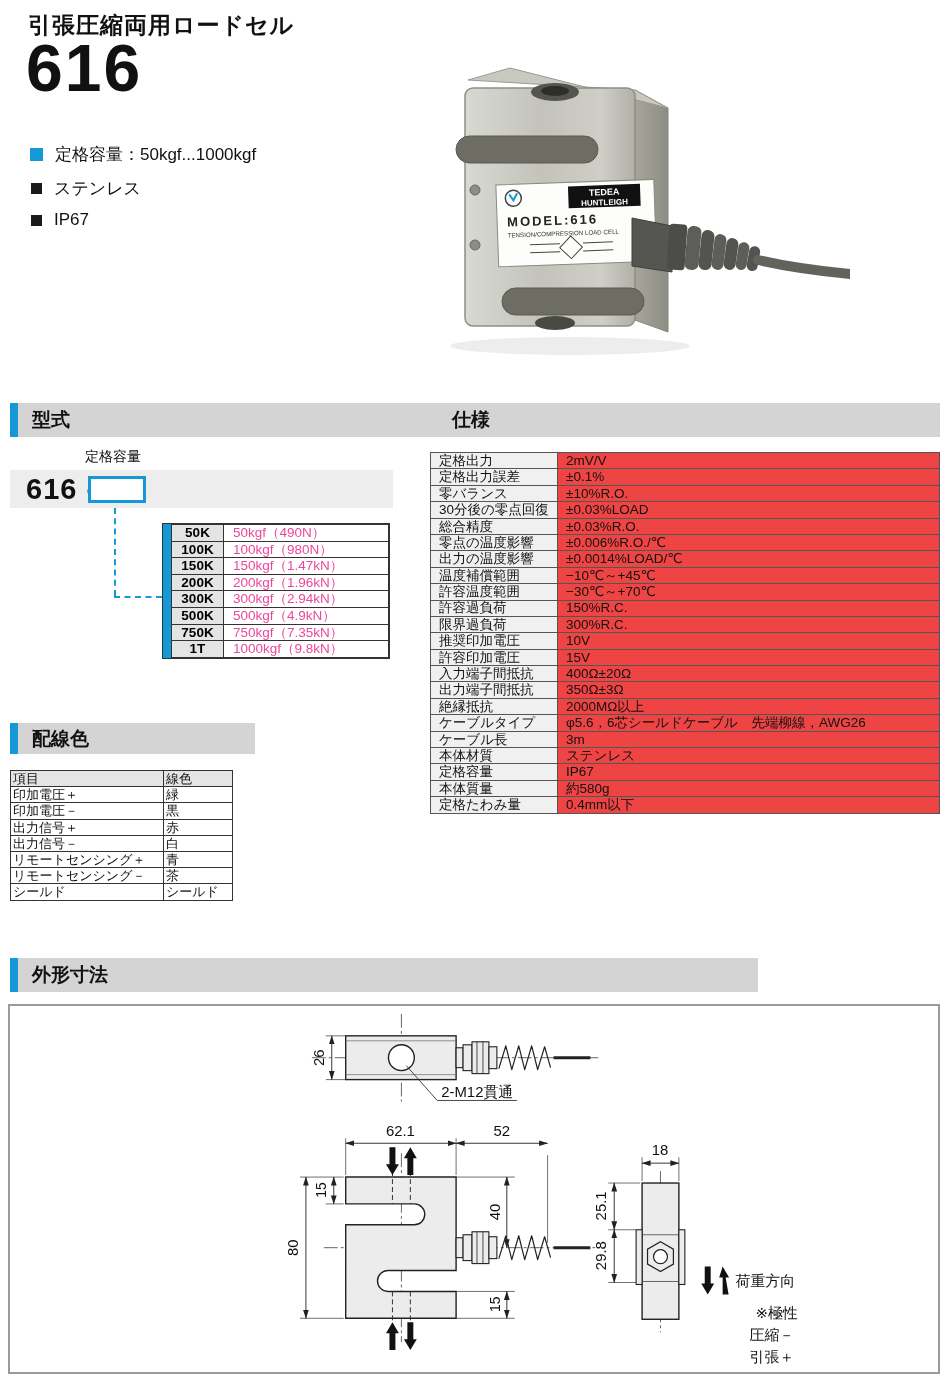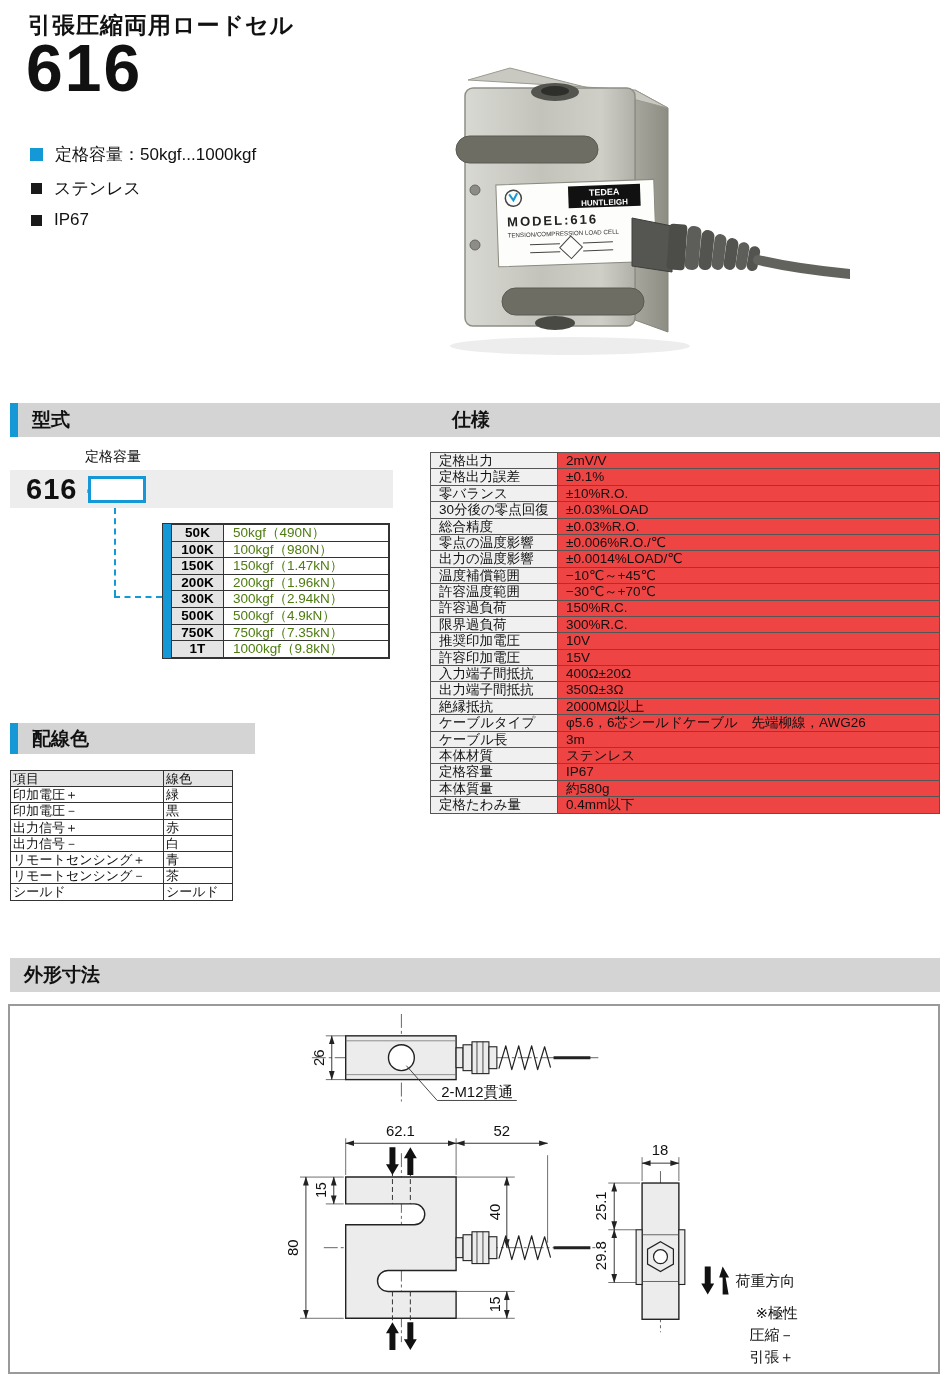--- a/index.html
+++ b/index.html
@@ -29,21 +29,21 @@
   .model-prefix { position:absolute; left:16px; top:0; font-size:29px; font-weight:800; line-height:38px; letter-spacing:1px; }
   .code-box { position:absolute; left:78px; top:6px; width:58px; height:27px; background:#fff; border:3px solid #1499d6; }
   .conn-v { position:absolute; left:114px; top:508px; height:88px; border-left:2px dashed #1499d6; }
   .conn-h { position:absolute; left:114px; top:596px; width:48px; border-top:2px dashed #1499d6; }
 
   .cap-wrap { position:absolute; left:162px; top:523px; width:228px; display:flex; border:1px solid #333; }
   .cap-wrap .bluebar { width:8px; background:#1499d6; flex:0 0 8px; }
   table.cap { flex:1; border-collapse:collapse; }
   table.cap td { border:1px solid #333; height:16.6px; font-size:13.5px; line-height:1; padding:0 4px; }
   table.cap td.col0 { width:52px; text-align:center; font-weight:bold; color:#000000; background:#e4e4e4; }
-  table.cap td.col1 { padding-left:9px; color:#4d7c0f; }
+  table.cap td.col1 { padding-left:9px; color:#ec4899; }
 
   
   table.wire { position:absolute; left:10px; top:770px; width:223px; border-collapse:collapse; }
   table.wire th, table.wire td { border:1px solid #333; height:16.2px; font-size:13px; font-weight:normal; text-align:left; line-height:1; padding:0 2px; }
   table.wire th { background:#e4e4e4; }
   table.wire .col0, table.wire th:first-child { width:153px; }
 
   
   table.spec { position:absolute; left:430px; top:452px; width:510px; border-collapse:collapse; }
   table.spec td { border:1px solid #555; height:16.4px; font-size:13.5px; line-height:1; padding:0 8px; white-space:nowrap; }
@@ -321,21 +321,21 @@
           <td class="col0">本体質量</td>
           <td class="col1">約580g</td>
         </tr>
         <tr>
           <td class="col0">定格たわみ量</td>
           <td class="col1">0.4mm以下</td>
         </tr>
       </tbody>
   </table>
 
-  <div class="sec-h" style="left:10px; top:958px; width:930px;flex-direction:column;">
+  <div class="sec-h" style="left:10px; top:958px; width:748px;">
     <div class="bar"></div>
     <div class="txt">外形寸法</div>
   </div>
 
   <div class="draw-box">
     <svg width="928" height="366" viewBox="0 0 930 368">
       <defs>
         <marker id="ma" markerWidth="11" markerHeight="8" refX="9.5" refY="4" orient="auto-start-reverse">
           <path d="M0,0.8 L10,4 L0,7.2 z" fill="#222"></path>
         </marker>

